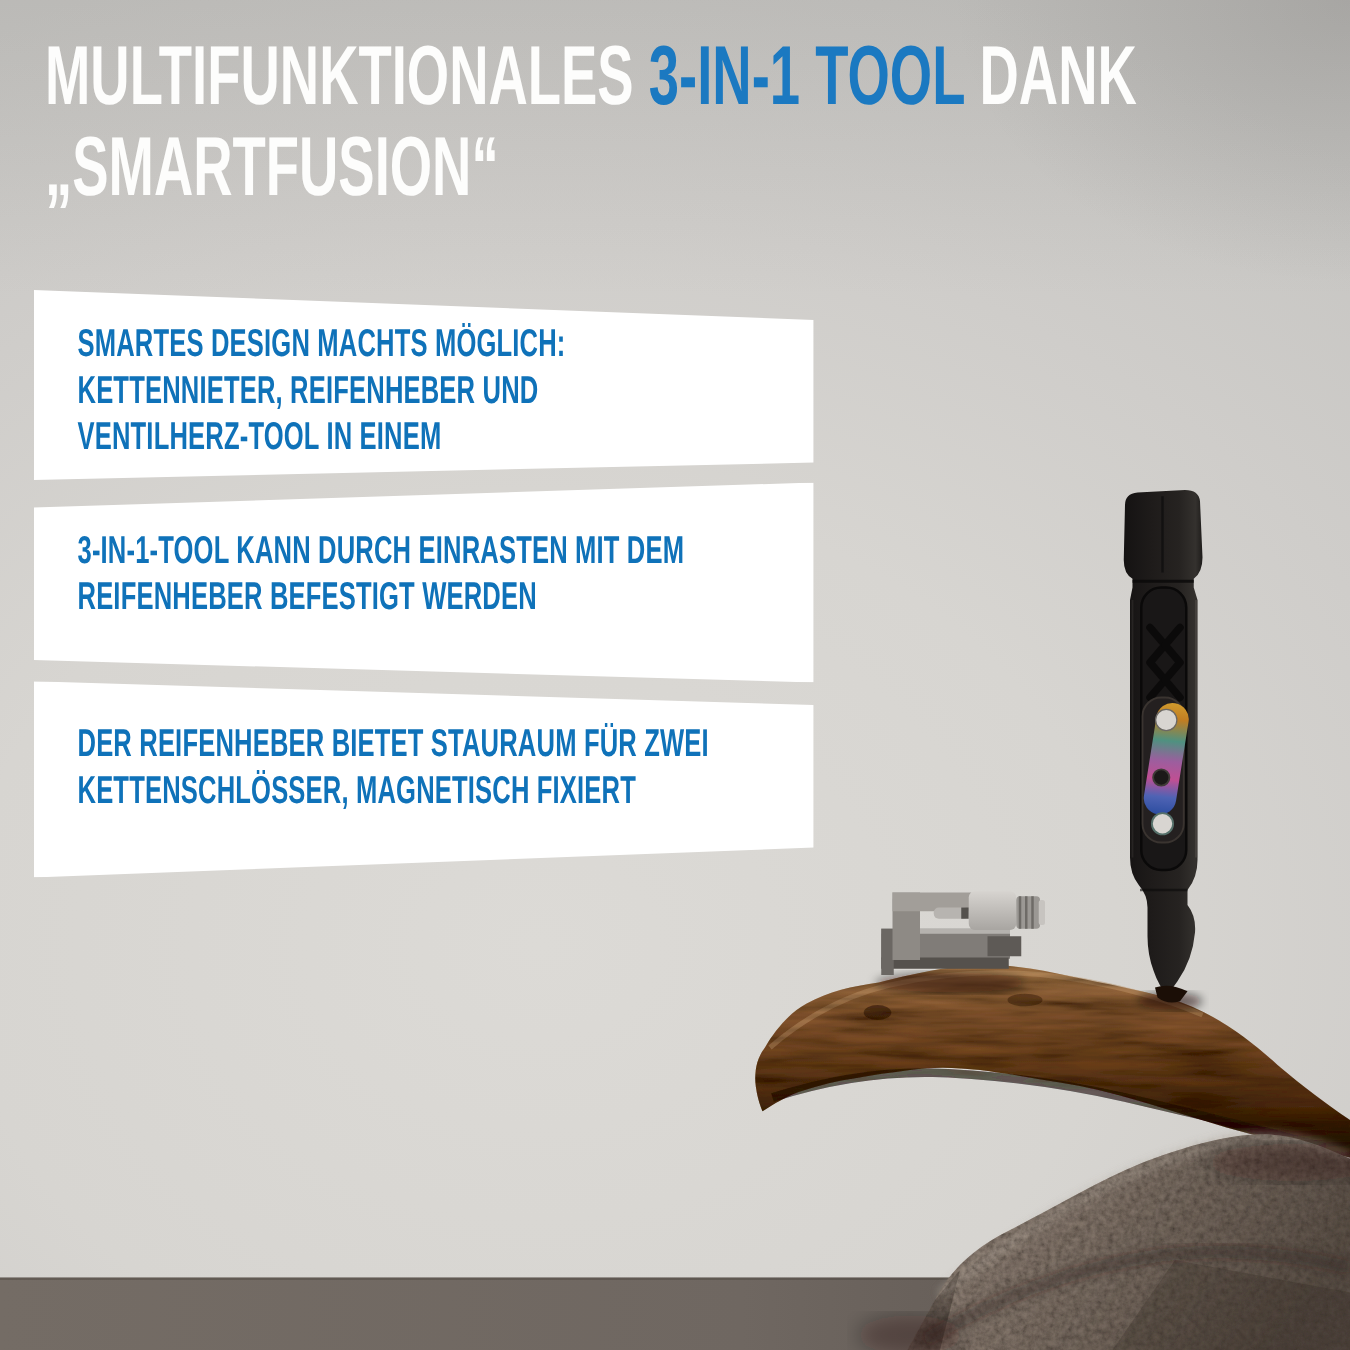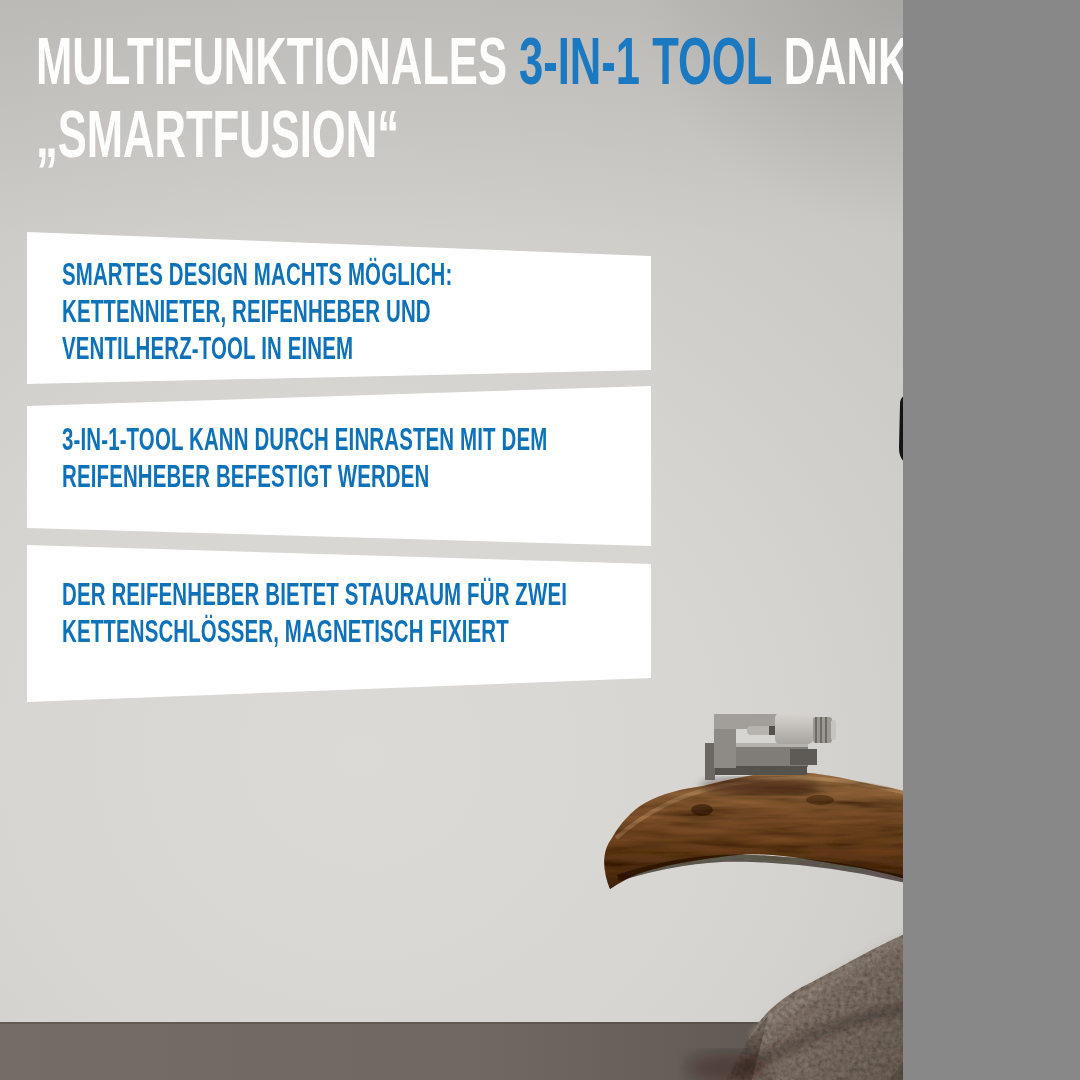--- a/index.html
+++ b/index.html
@@ -1,17 +1,17 @@
 <!DOCTYPE html>
 <html><head>
 <meta charset="utf-8">
 <style>
   html,body{margin:0;padding:0;background:#888;}
   #stage{
-    position:relative;width:903px;height:1080px;overflow:hidden;
+    position:relative;width:1080px;height:1080px;overflow:hidden;
     font-family:"Liberation Sans",sans-serif;
   }
   
   .wall{
     position:absolute;inset:0;z-index:0;
     background:
       radial-gradient(42% 30% at 100% 0%, rgba(88,86,84,.20), rgba(88,86,84,0) 70%),
       linear-gradient(180deg, rgba(108,106,103,.12) 0%, rgba(108,106,103,0) 22%),
       radial-gradient(95% 75% at 40% 70%, #dcdad6 0%, #d7d5d1 45%, #cfcdca 72%, #c6c5c2 100%);
   }

